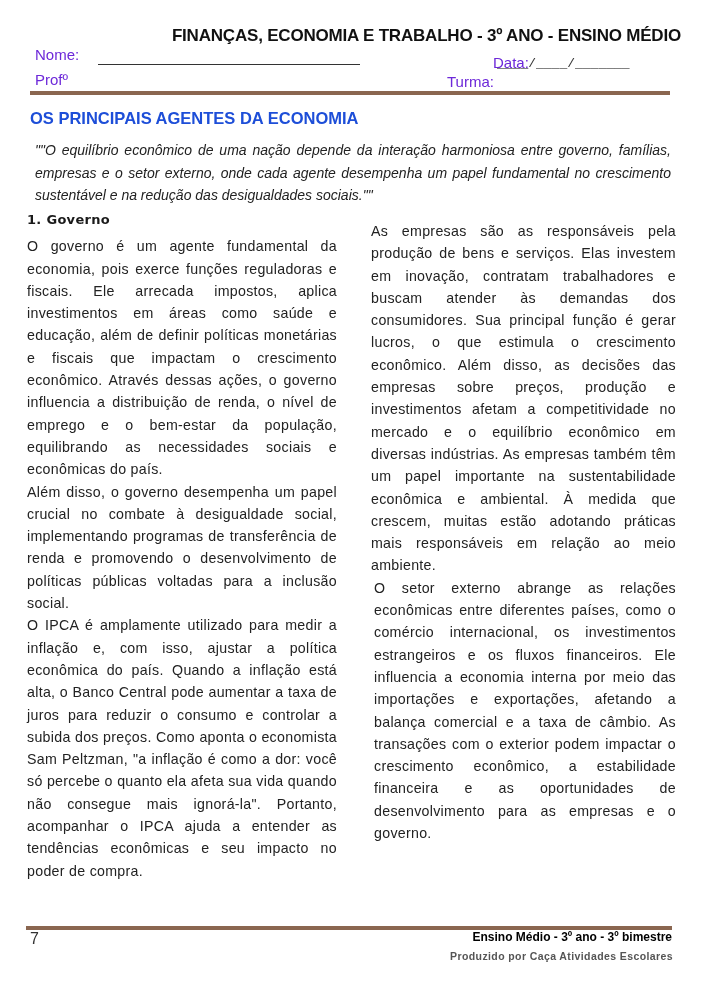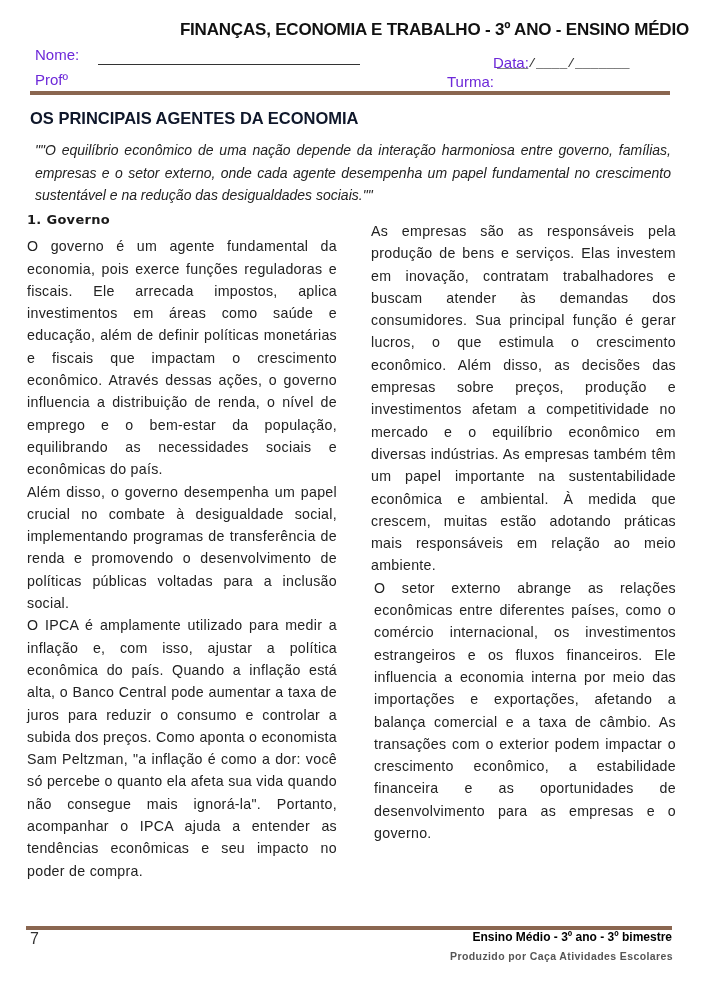--- a/index.html
+++ b/index.html
@@ -1,24 +1,24 @@
 <!DOCTYPE html>
 <html><head>
 <meta charset="utf-8">
 <style>
   html, body { margin:0; padding:0; background:#ffffff; }
   body { width:707px; height:1000px; position:relative; overflow:hidden; color:#1e1e1e; }
   .abs { position:absolute; }
-  .title { left:0; width:707px; top:20px; text-align:right; padding-right:18px; box-sizing:border-box;
+  .title { left:0; width:707px; top:26px; text-align:right; padding-right:26px; box-sizing:border-box;
            font-family:"Liberation Sans", sans-serif; font-weight:bold; font-size:17px; letter-spacing:-0.2px; color:#111; }
   .hdr { font-family:"Liberation Sans", sans-serif; font-size:15px; color:#6d28d9; }
   .line { border-bottom:1px solid #333; height:0; }
   .rule { left:30px; width:640px; height:4px; background:#8a6650; }
   .rule2 { left:26px; width:646px; height:4px; background:#8a6650; }
-  .h1 { left:30px; top:109px; font-family:"Liberation Sans", sans-serif; font-weight:bold; font-size:16.5px; color:#0f172a; }
+  .h1 { left:30px; top:109px; font-family:"Liberation Sans", sans-serif; font-weight:bold; font-size:16.5px; color:#1d4ed8; }
   .quote { left:35px; width:636px; top:139px; font-family:"Liberation Sans", sans-serif; font-style:italic;
            font-size:14px; line-height:22.5px; text-align:justify; color:#222; }
   .col { font-family:"Liberation Sans", sans-serif; font-size:14.2px; line-height:22.3px; text-align:justify; color:#222; letter-spacing:0.3px; }
   .sec { font-family:"DejaVu Sans", sans-serif; font-weight:bold; font-size:13px; color:#1a1a1a; }
   .p { margin:0; }
   .footer-page { left:30px; top:930px; font-family:"Liberation Sans", sans-serif; font-size:16px; color:#333; }
   .footer-r1 { right:35px; top:930px; font-family:"Liberation Sans", sans-serif; font-weight:bold; font-size:12px; color:#000000; }
   .footer-r2 { right:34px; top:950px; font-family:"Liberation Sans", sans-serif; font-weight:bold; font-size:10.5px; color:#555; letter-spacing:0.4px; }
 </style>
 </head>

